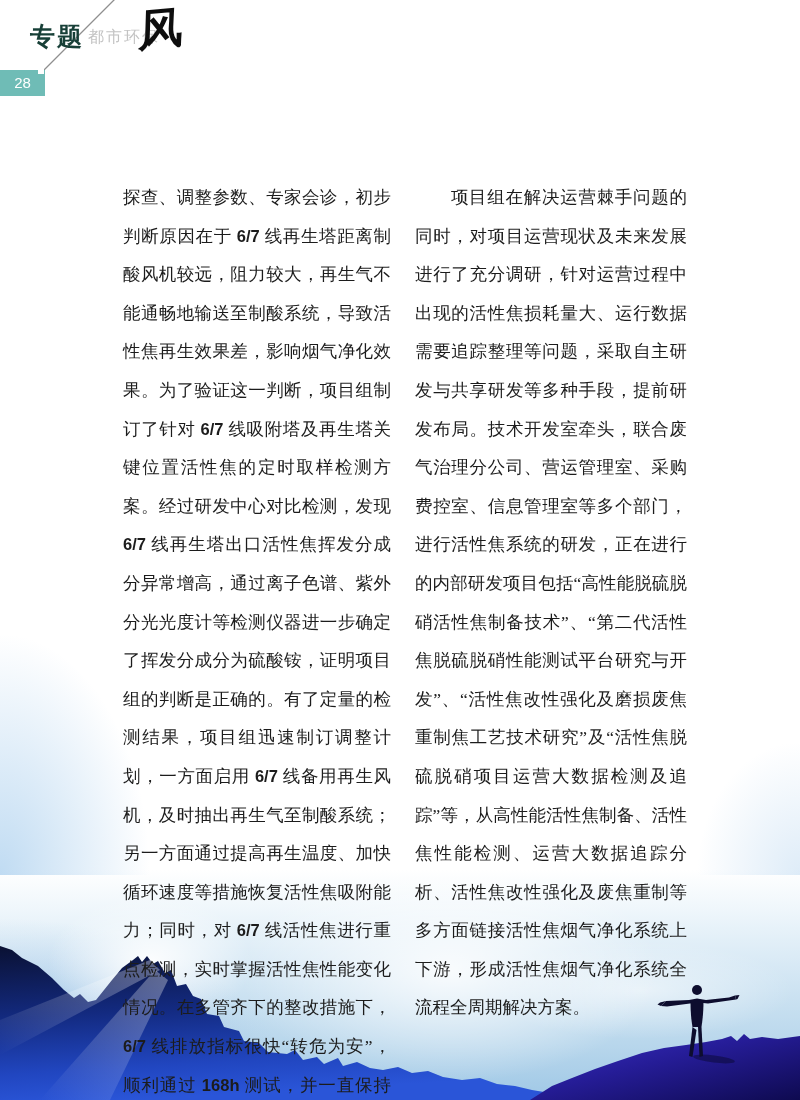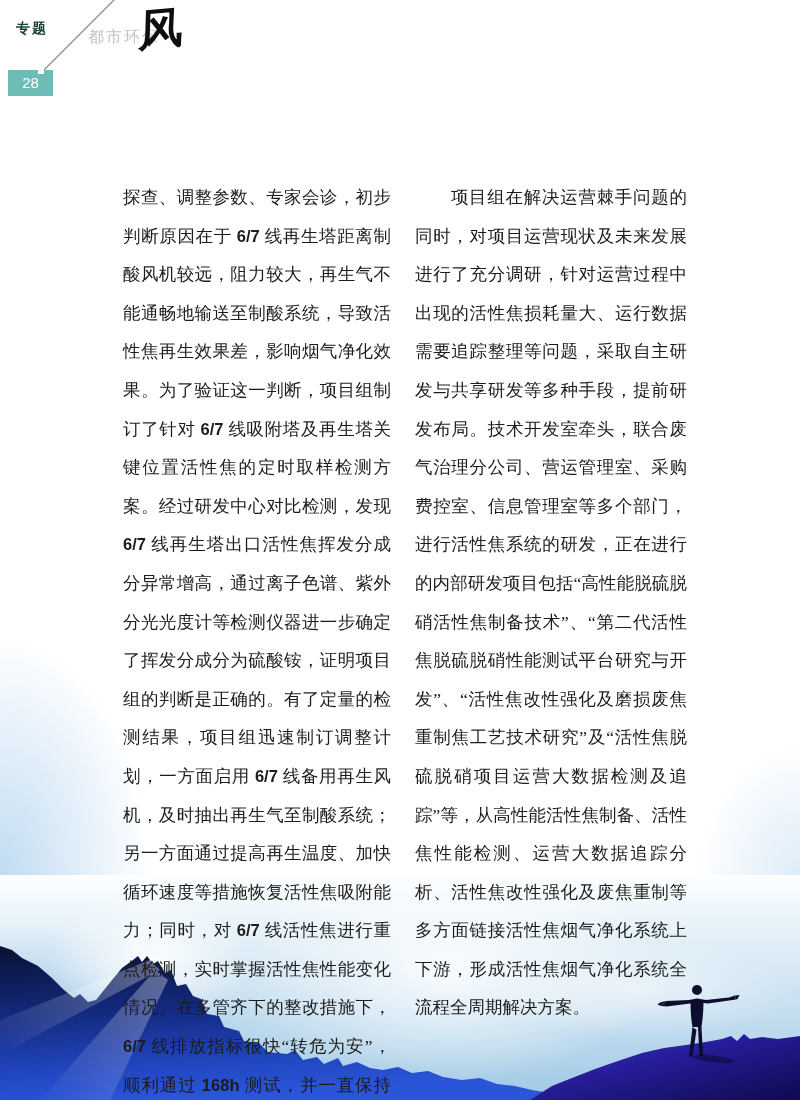--- a/index.html
+++ b/index.html
@@ -1,27 +1,27 @@
 <!DOCTYPE html>
 <html><head>
 <meta charset="utf-8">
 <style>
   html,body{margin:0;padding:0;background:#ffffff;}
   .page{position:relative;width:800px;height:1100px;background:#ffffff;overflow:hidden;
         font-family:"Liberation Serif","DejaVu Serif",serif;}
 
   
   .hdr-line-svg{position:absolute;left:0;top:0;width:220px;height:100px;z-index:3;pointer-events:none;}
-  .section-label{position:absolute;left:16px;top:20px;font-size:14px;font-weight:700;color:#173f37;
+  .section-label{position:absolute;left:30px;top:20px;font-size:25px;font-weight:700;color:#173f37;
                  font-family:Liberation Sans, sans-serif;letter-spacing:2px;z-index:4;}
   .magazine-title{position:absolute;left:88px;top:27px;font-size:16px;color:#c3c3c3;letter-spacing:2px;
                  font-family:"Liberation Serif","DejaVu Serif",serif;z-index:4;}
   .logo-calli{position:absolute;left:139px;top:8px;font-size:44px;color:#0e0e0e;font-weight:700;
               transform:skewX(-7deg) rotate(-5deg);z-index:4;line-height:1;}
-  .page-badge{position:absolute;left:8px;top:70px;width:45px;height:26px;background:#6fbcb6;z-index:3;}
+  .page-badge{position:absolute;left:0;top:70px;width:45px;height:26px;background:#6fbcb6;z-index:3;}
   .page-badge span{display:block;width:100%;height:100%;text-align:center;line-height:26px;color:#ffffff;
                   font-size:15px;font-family:"Liberation Sans","DejaVu Sans",sans-serif;}
   .corner-notch{position:absolute;left:38px;top:68px;width:6px;height:6px;background:#ffffff;z-index:4;}
 
   
   .article{position:absolute;left:0;top:0;width:800px;height:1100px;z-index:2;}
   .col{position:absolute;top:170px;font-size:17.5px;line-height:38.6px;color:#1c1c1c;text-align:justify;}
   .col-left{left:115px;width:284px;}
   .col-right{left:407px;width:288px;}
   .para{margin:8px;}

